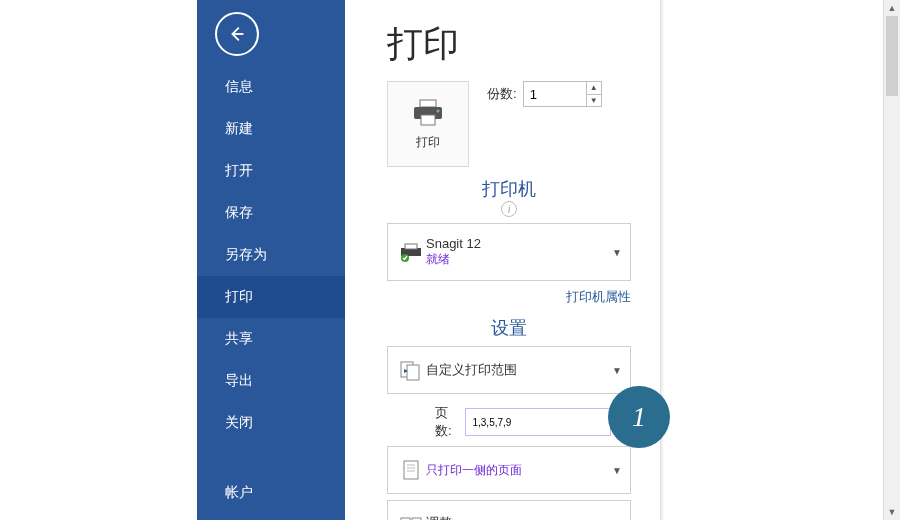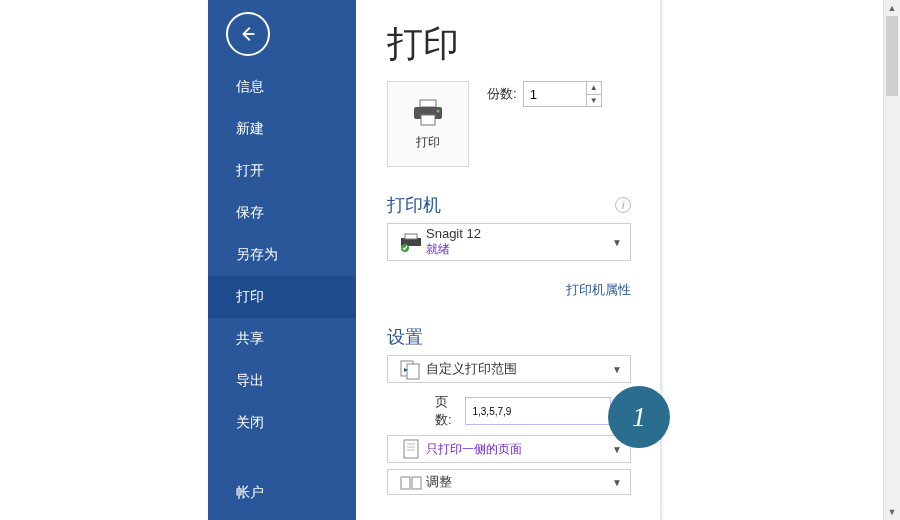--- a/index.html
+++ b/index.html
@@ -1,46 +1,46 @@
 <!DOCTYPE html>
 <html><head>
 <meta charset="utf-8">
 <style>
 html,body{margin:0;padding:0;font-family:"Microsoft YaHei","Segoe UI",sans-serif;background:#fff;}
 .app{width:900px;height:520px;position:relative;overflow:hidden;}
-.sidebar{position:absolute;left:208px;top:0;width:148px;height:520px;background:#2a579a;color:#fff;}
+.sidebar{position:absolute;left:197px;top:0;width:148px;height:520px;background:#2a579a;color:#fff;}
 .back-circle{width:40px;height:40px;border:2px solid #fff;border-radius:50%;margin:12px 0 10px 18px;display:flex;align-items:center;justify-content:center;cursor:pointer;}
 .back-circle svg{width:22px;height:22px;}
 .nav-item{padding:12px 0 12px 28px;font-size:14px;cursor:pointer;}
 .nav-item.selected{background:#1e4b8e;}
 .nav-gap{height:28px;}
 .main{position:absolute;left:361px;top:0;right:0;bottom:0;background:#fff;display:flex;}
 .content{padding:20px 26px 0 26px;width:244px;}
 .page-title{font-size:36px;font-weight:300;color:#2b2b2b;margin:0 0 12px 0;}
 .print-row{display:flex;align-items:flex-start;}
 .print-btn{width:80px;height:84px;border:1px solid #d9d9d9;background:#fafafa;display:flex;flex-direction:column;align-items:center;justify-content:center;cursor:pointer;}
 .print-btn svg{width:36px;height:30px;}
 .print-btn span{font-size:12px;color:#333;margin-top:6px;}
 .copies{display:flex;align-items:center;margin-left:18px;}
 .copies-label{font-size:13px;color:#333;margin-right:6px;}
 .spinner{display:flex;align-items:stretch;border:1px solid #bfbfbf;height:24px;}
 .spinner input{width:50px;border:none;padding:0 6px;font-size:13px;outline:none;}
 .spinner .btns{display:flex;flex-direction:column;border-left:1px solid #bfbfbf;width:14px;}
 .spinner .btns div{flex:1;display:flex;align-items:center;justify-content:center;cursor:pointer;font-size:8px;color:#555;}
 .spinner .btns div:first-child{border-bottom:1px solid #bfbfbf;}
-.section-head{display:flex;align-items:center;justify-content:space-between;margin-top:26px;}
+.section-head{display:flex;align-items:center;justify-content:space-between;margin-top:10px;flex-direction:column;}
 .section-title{color:#2a579a;font-size:18px;}
 .info-icon{width:14px;height:14px;border:1px solid #bbb;border-radius:50%;color:#999;font-size:10px;display:flex;align-items:center;justify-content:center;font-style:italic;cursor:pointer;}
-.dd{border:1px solid #cfcfcf;background:#fff;margin-top:6px;display:flex;align-items:center;padding:2px 8px;cursor:pointer;position:relative;}
+.dd{border:1px solid #cfcfcf;background:#fff;margin-top:6px;display:flex;align-items:center;padding:12px 8px;cursor:pointer;position:relative;}
 .dd .icon{width:30px;display:flex;align-items:center;justify-content:center;}
 .dd .txt{flex:1;}
 .dd .title{font-size:13px;color:#333;}
 .dd .sub{font-size:12px;color:#6d28d9;}
 .dd .caret{font-size:10px;color:#555;}
-.link-right{text-align:right;margin-top:19px;}
+.link-right{text-align:right;margin-top:6px;}
 .link-right a{color:#2a579a;font-size:13px;text-decoration:none;cursor:pointer;}
 .pages-row{display:flex;align-items:center;margin-top:10px;margin-left:48px;}
 .pages-label{font-size:13px;color:#333;margin-right:6px;}
 .pages-input{flex:1;height:26px;border:1px solid #c4b5fd;padding:0 6px;font-size:10px;outline:none;}
 .pages-info{margin-left:6px;}
 .scrollbar{width:16px;background:#f0f0f0;border-left:1px solid #ddd;position:relative;margin-left:auto;}
 .scrollbar .arrow{height:16px;display:flex;align-items:center;justify-content:center;font-size:9px;color:#666;cursor:pointer;}
 .scrollbar .thumb{position:absolute;top:16px;left:2px;right:2px;height:80px;background:#cfcfcf;}
 .preview{position:absolute;left:660px;top:0;width:4px;height:520px;background:linear-gradient(to right,#e0e0e0,transparent);}
 .circle-badge{position:absolute;left:608px;top:386px;width:62px;height:62px;border-radius:50%;background:#2a6d8e;color:#fff;display:flex;align-items:center;justify-content:center;font-size:28px;font-style:italic;font-family:Georgia,serif;}

